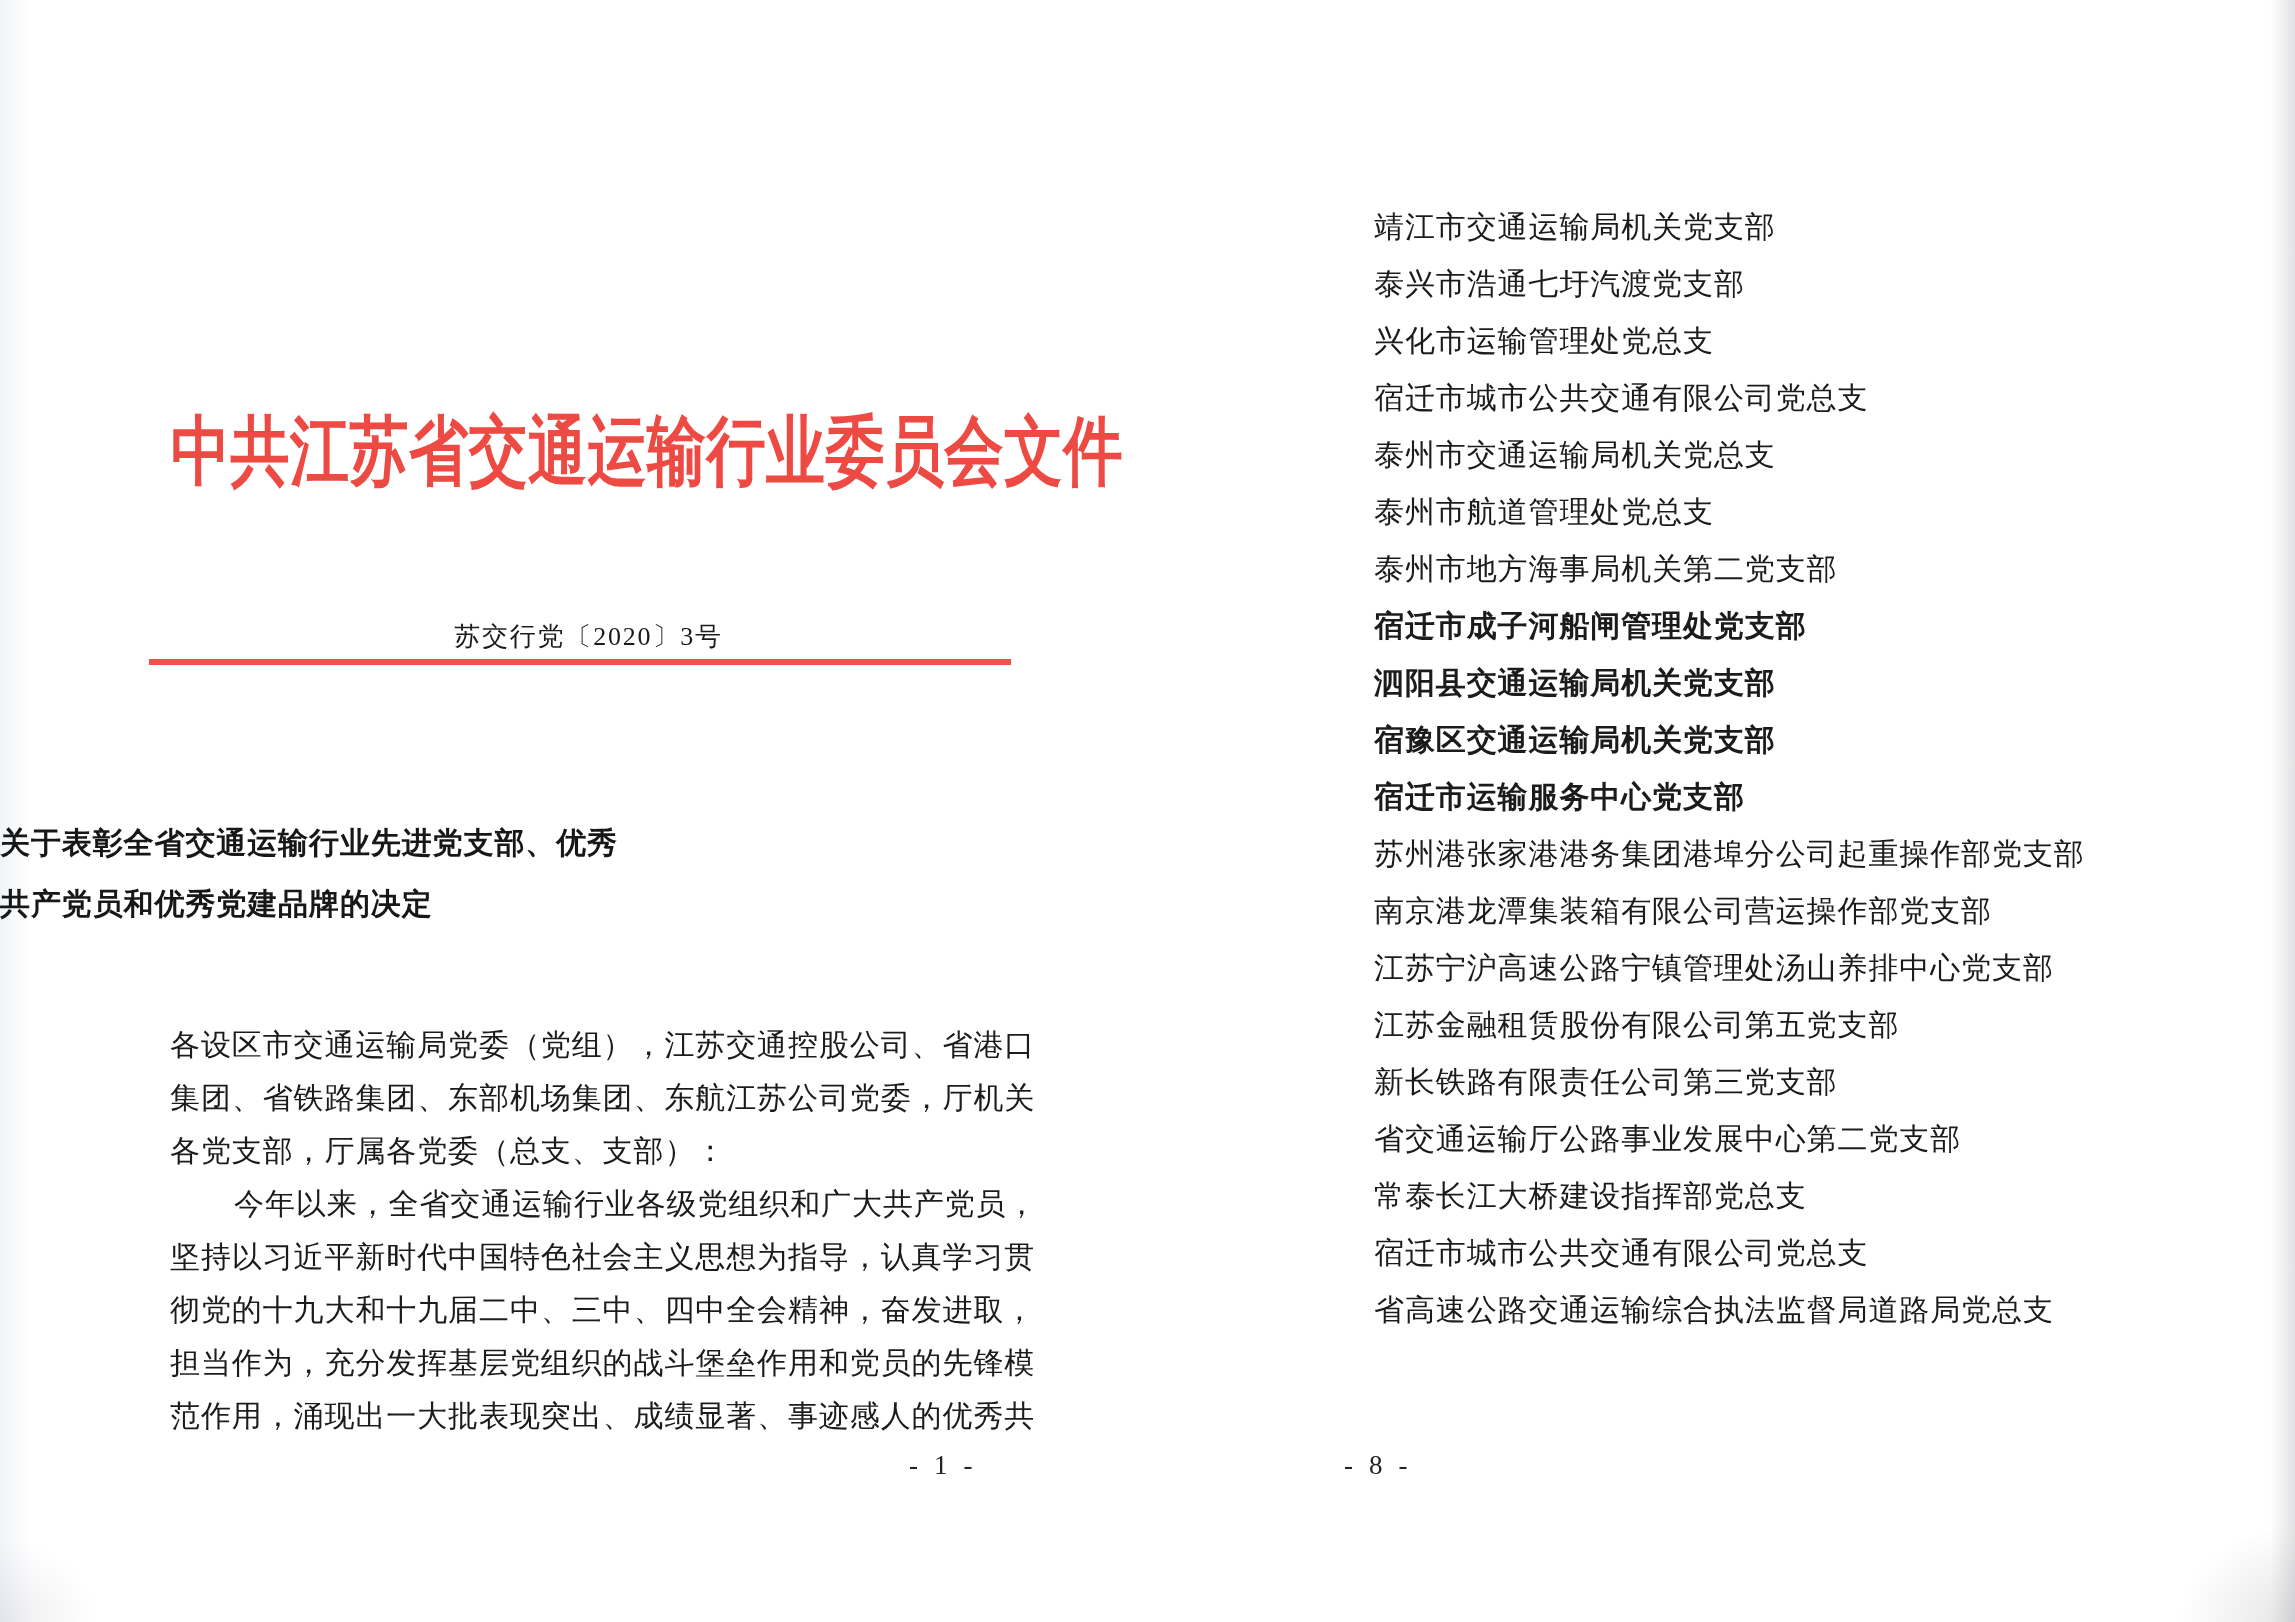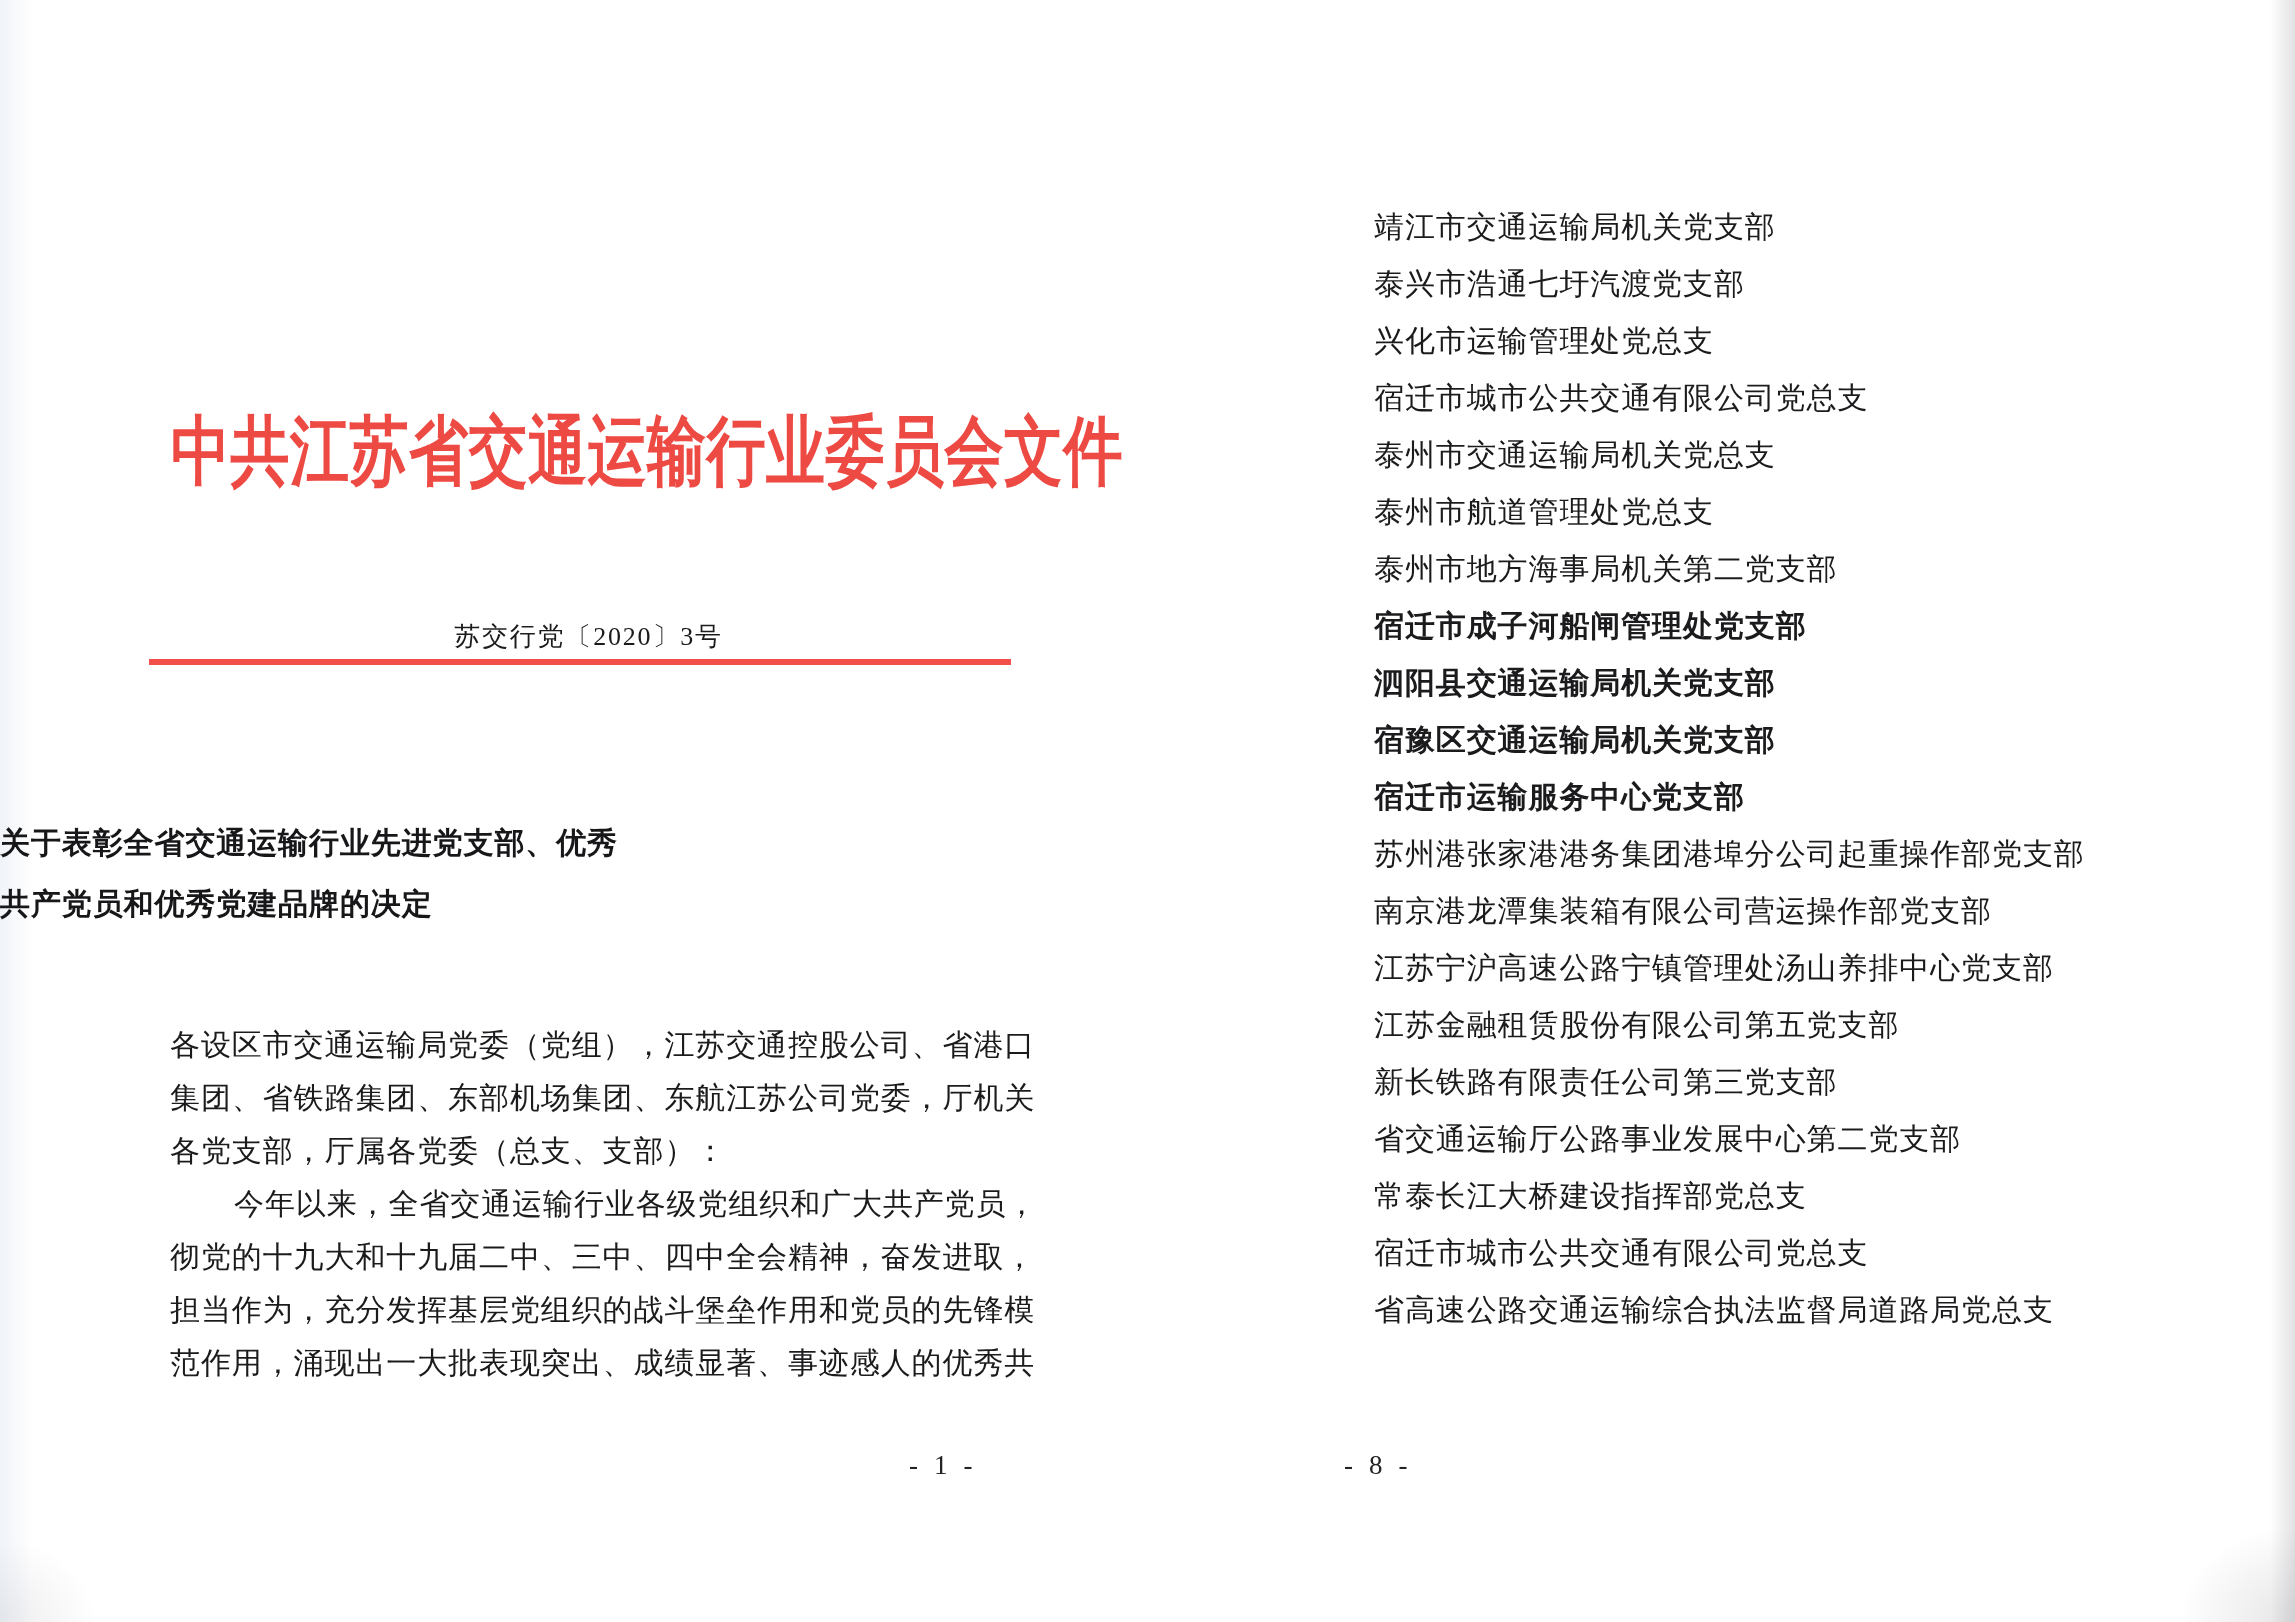--- a/index.html
+++ b/index.html
@@ -138,20 +138,21 @@
     <div class="doc-title">
       <div class="title-line">关于表彰全省交通运输行业先进党支部、优秀</div>
       <div class="title-line">共产党员和优秀党建品牌的决定</div>
     </div>
 
     <div class="body-block">
         <div class="body-line">各设区市交通运输局党委（党组），江苏交通控股公司、省港口</div>
         <div class="body-line">集团、省铁路集团、东部机场集团、东航江苏公司党委，厅机关</div>
         <div class="body-line">各党支部，厅属各党委（总支、支部）：</div>
         <div class="body-line indent">今年以来，全省交通运输行业各级党组织和广大共产党员，</div>
+        <div class="body-line">坚持以习近平新时代中国特色社会主义思想为指导，认真学习贯</div>
         <div class="body-line">彻党的十九大和十九届二中、三中、四中全会精神，奋发进取，</div>
         <div class="body-line">担当作为，充分发挥基层党组织的战斗堡垒作用和党员的先锋模</div>
         <div class="body-line">范作用，涌现出一大批表现突出、成绩显著、事迹感人的优秀共</div>
       </div>
 
     <div class="page-number" id="page-number-left">- 1 -</div>
   </div>
 
   <div class="page" id="right-page">
     <div class="award-list">

